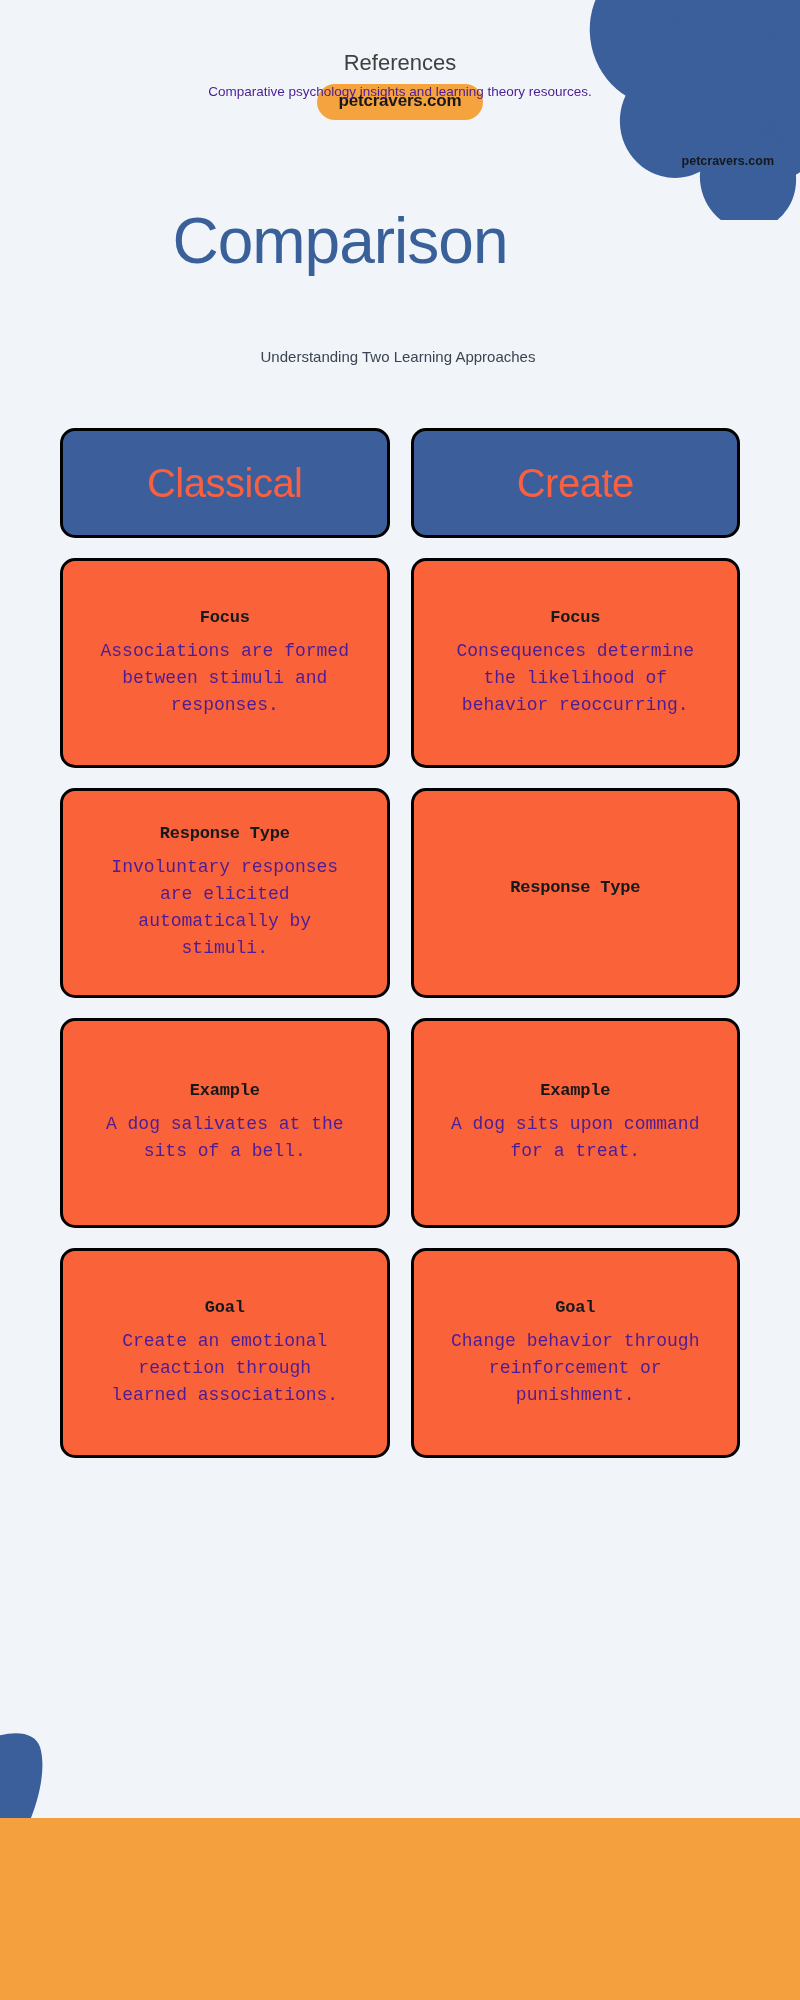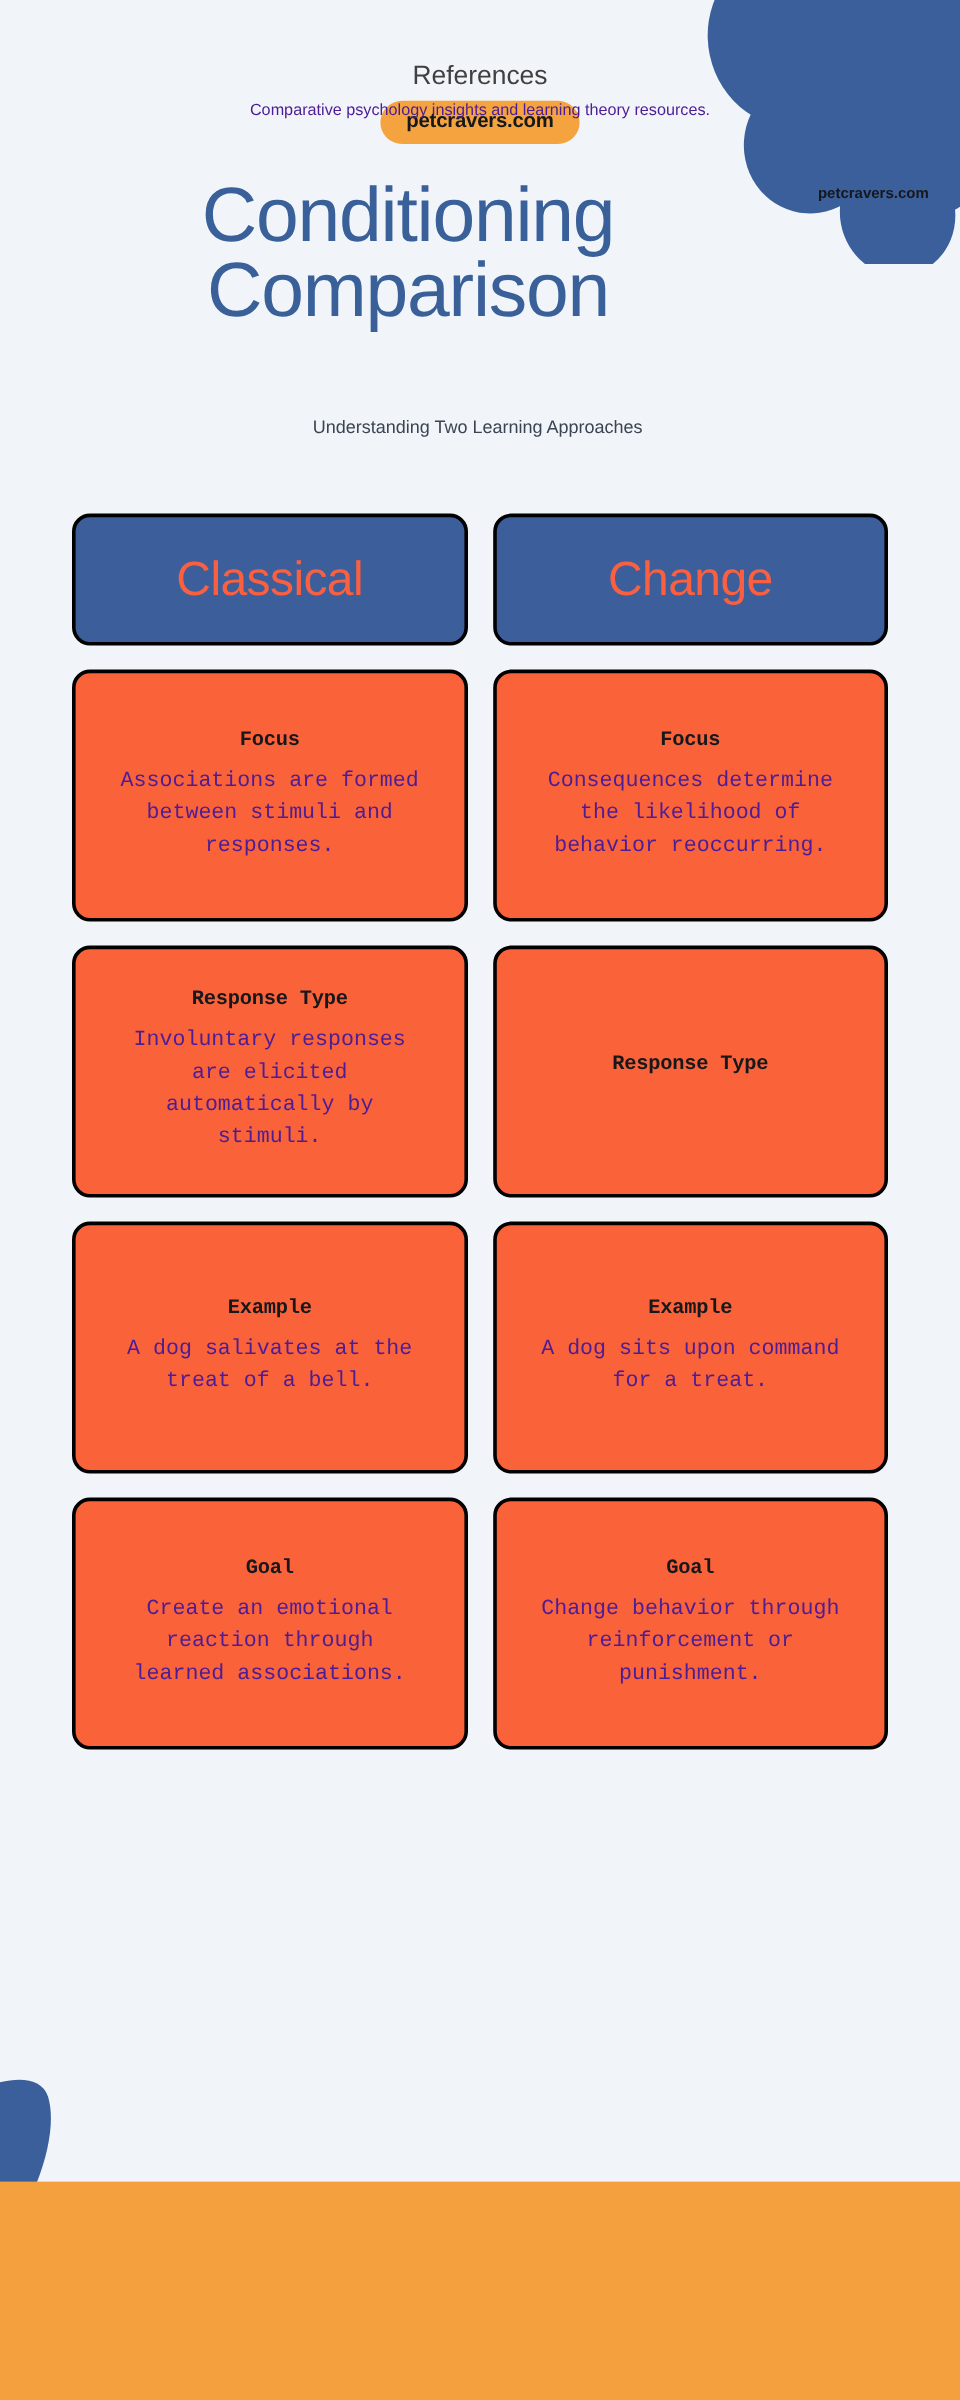--- a/index.html
+++ b/index.html
@@ -210,33 +210,33 @@
   </svg>
 </div>
 
 <div class="page">
 
   <div class="badge-row">
     <span class="badge">petcravers.com</span>
   </div>
 
   <h1 class="title">
-    <span>Conditioning</span><br>
+    <br>
     <span>Comparison</span>
   </h1>
 
   <div class="subtitle">Understanding Two Learning Approaches</div>
 
   <div class="grid">
 
     <div class="card card-head">
       <span class="head-label">Classical</span>
     </div>
     <div class="card card-head">
-      <span class="head-label">Change</span>
+      <span class="head-label">Create</span>
     </div>
 
     <div class="card card-body">
       <div class="card-title">Focus</div>
       <div class="card-desc">Associations are formed between stimuli and responses.</div>
     </div>
     <div class="card card-body">
       <div class="card-title">Focus</div>
       <div class="card-desc">Consequences determine the likelihood of behavior reoccurring.</div>
     </div>
@@ -244,21 +244,21 @@
     <div class="card card-body">
       <div class="card-title">Response Type</div>
       <div class="card-desc">Involuntary responses are elicited automatically by stimuli.</div>
     </div>
     <div class="card card-body">
       <div class="card-title">Response Type</div>
     </div>
 
     <div class="card card-body">
       <div class="card-title">Example</div>
-      <div class="card-desc">A dog salivates at the treat of a bell.</div>
+      <div class="card-desc">A dog salivates at the sits of a bell.</div>
     </div>
     <div class="card card-body">
       <div class="card-title">Example</div>
       <div class="card-desc">A dog sits upon command for a treat.</div>
     </div>
 
     <div class="card card-body">
       <div class="card-title">Goal</div>
       <div class="card-desc">Create an emotional reaction through learned associations.</div>
     </div>

